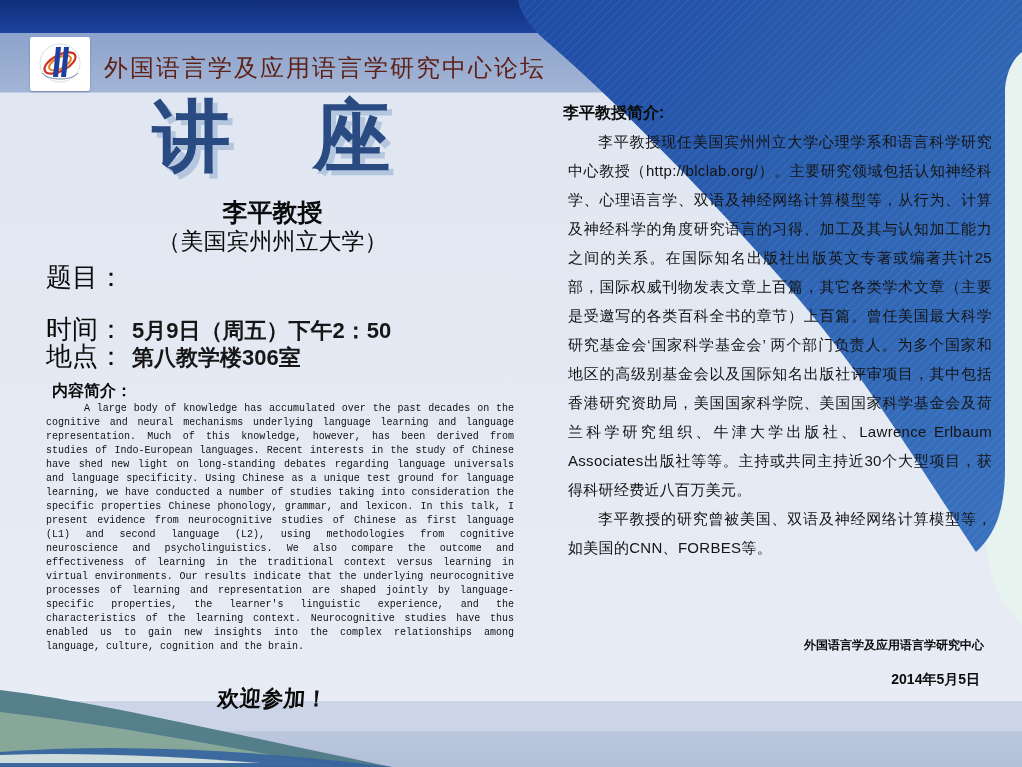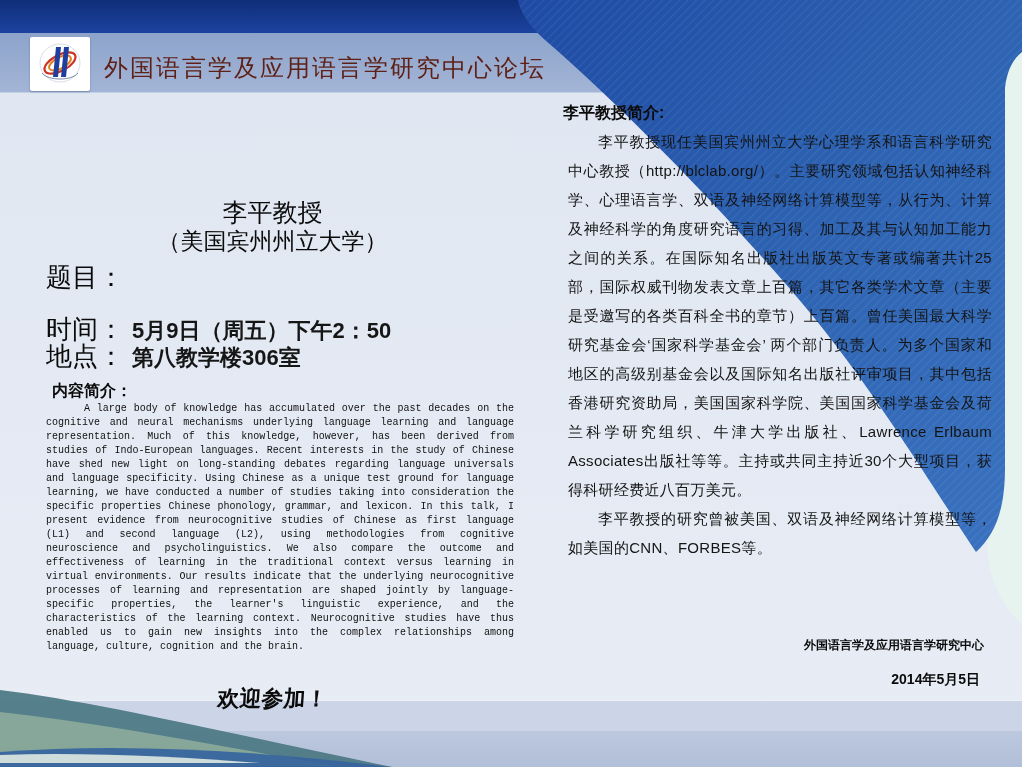--- a/index.html
+++ b/index.html
@@ -44,21 +44,21 @@
   }
   
   .lecture-title{
     position:absolute;left:0;top:94px;width:545px;z-index:3;
     text-align:center;font-size:78px;line-height:1.1;font-weight:700;
     color:#2a4b82;text-shadow:5px 5px 0 #b5c6df;
     letter-spacing:2px;
   }
   .speaker{
     position:absolute;left:0;top:196px;width:545px;z-index:3;
-    text-align:center;font-size:25px;font-weight:400;color:#0b0b0b;
+    text-align:center;font-size:25px;font-weight:700;color:#0b0b0b;
   }
   .affiliation{
     position:absolute;left:0;top:226px;width:545px;z-index:3;
     text-align:center;font-size:23px;font-weight:400;color:#0b0b0b;
   }
   .field-label{font-weight:400;font-size:26px;color:#0b0b0b;}
   .topic-label{position:absolute;left:46px;top:260px;z-index:3;}
   .topic-en{
     position:absolute;left:95px;top:262px;width:410px;z-index:3;
     font-family:"Liberation Serif","DejaVu Serif",serif;
@@ -144,20 +144,21 @@
         <ellipse cx="26" cy="22" rx="17" ry="8" fill="none" stroke="#cc3322" stroke-width="2.2"></ellipse>
         <ellipse cx="26" cy="22" rx="12" ry="5.5" fill="none" stroke="#e08020" stroke-width="2"></ellipse>
       </g>
       <path d="M22,6 L27,6 L24,36 L19,36 Z" fill="#1f3fa0"></path>
       <path d="M30,6 L35,6 L32,36 L27,36 Z" fill="#1f3fa0"></path>
       <path d="M8,32 C14,40 38,40 44,32" fill="none" stroke="#7a8aa8" stroke-width="1"></path>
     </svg>
   </div>
   <div class="forum-title">外国语言学及应用语言学研究中心论坛</div>
 
+  <div class="lecture-title">讲　座</div>
   <div class="speaker">李平教授</div>
   <div class="affiliation">（美国宾州州立大学）</div>
 
   <div class="topic-label field-label">题目：</div>
 
   <div class="time-row">
     <span class="field-label">时间：</span><span class="row-value">5月9日（周五）下午2：50</span>
   </div>
   <div class="venue-row">
     <span class="field-label">地点：</span><span class="row-value">第八教学楼306室</span>

